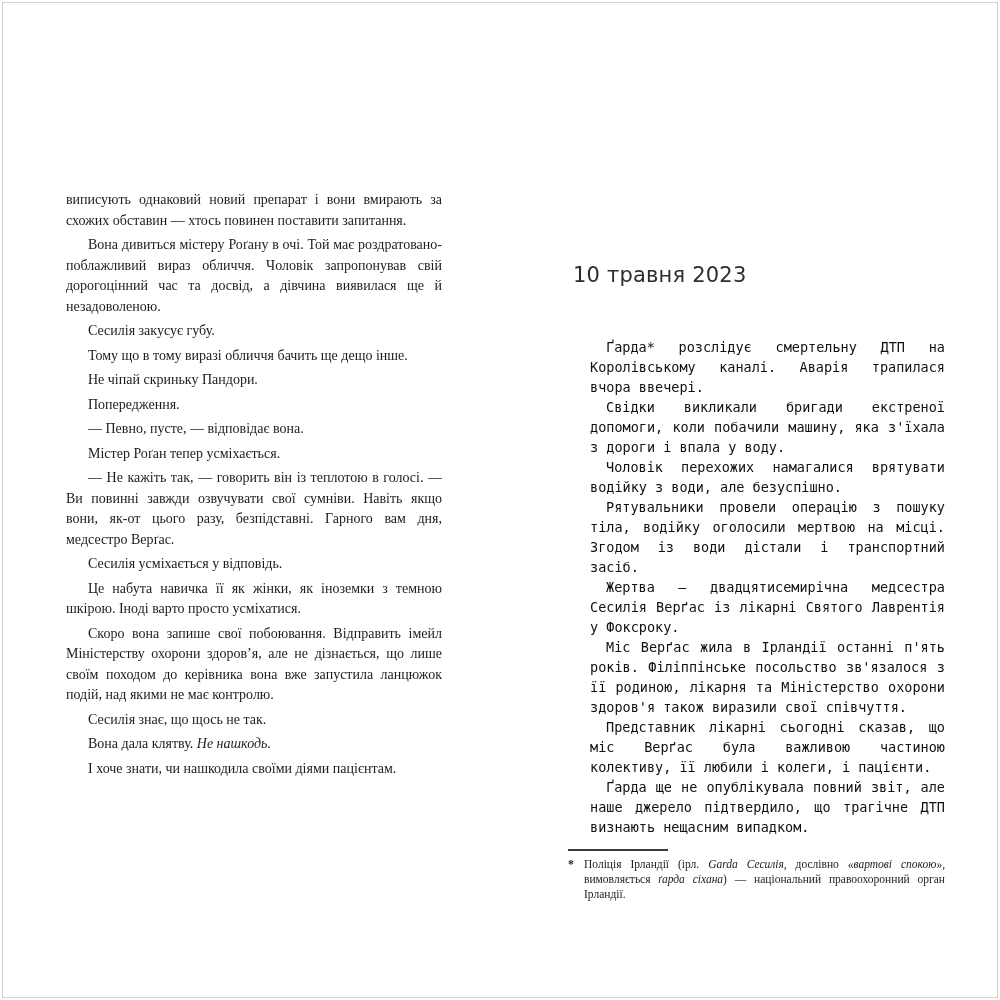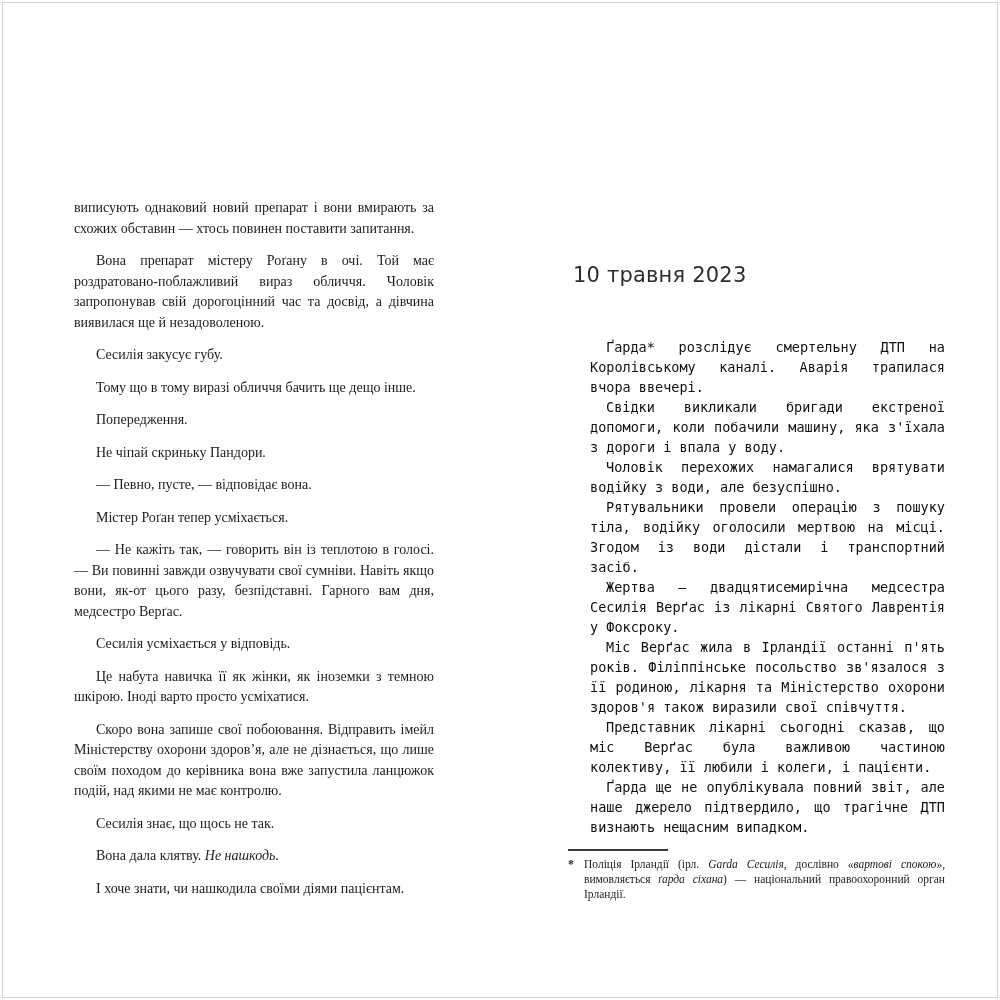--- a/index.html
+++ b/index.html
@@ -22,21 +22,21 @@
     position: absolute;
     left: 62px;
     top: 186px;
     width: 384px;
     font-family: "Liberation Serif", serif;
     font-size: 14px;
     line-height: 20.5px;
     color: #1c1c1c;
     text-align: justify;
   }
-  .left-text p { margin: 12px; }
+  .left-text p { margin: 4px; }
   .left-text p.ind { text-indent: 22px; }
   .left-text em { }
   
   .right-page {
     position: absolute;
     left: 568px;
     top: 240px;
     width: 377px;
   }
   .np-title, .np-date {
@@ -83,25 +83,25 @@
   }
   .fn-text em { font-style: italic; }
 </style>
 </head>
 <body>
 
 <div class="page-frame"></div>
 
 <div class="left-text">
     <p class=""><span>виписують однаковий новий препарат і вони вмирають за схожих обставин — хтось повинен поставити запитання.</span></p>
-    <p class="ind"><span>Вона препарат містеру Роґану в очі. Той має роздратовано-поблажливий вираз обличчя. Чоловік запропонував свій дорогоцінний час та досвід, а дівчина виявилася ще й незадоволеною.</span></p>
+    <p class="ind"><span>Вона дивиться містеру Роґану в очі. Той має роздратовано-поблажливий вираз обличчя. Чоловік запропонував свій дорогоцінний час та досвід, а дівчина виявилася ще й незадоволеною.</span></p>
     <p class="ind"><span>Сесилія закусує губу.</span></p>
     <p class="ind"><span>Тому що в тому виразі обличчя бачить ще дещо інше.</span></p>
+    <p class="ind"><span>Не чіпай скриньку Пандори.</span></p>
     <p class="ind"><span>Попередження.</span></p>
-    <p class="ind"><span>Не чіпай скриньку Пандори.</span></p>
     <p class="ind"><span>— Певно, пусте, — відповідає вона.</span></p>
     <p class="ind"><span>Містер Роґан тепер усміхається.</span></p>
     <p class="ind"><span>— Не кажіть так, — говорить він із теплотою в голосі. — Ви повинні завжди озвучувати свої сумніви. Навіть якщо вони, як-от цього разу, безпідставні. Гарного вам дня, медсестро Верґас.</span></p>
     <p class="ind"><span>Сесилія усміхається у відповідь.</span></p>
     <p class="ind"><span>Це набута навичка її як жінки, як іноземки з темною шкірою. Іноді варто просто усміхатися.</span></p>
     <p class="ind"><span>Скоро вона запише свої побоювання. Відправить імейл Міністерству охорони здоров’я, але не дізнається, що лише своїм походом до керівника вона вже запустила ланцюжок подій, над якими не має контролю.</span></p>
     <p class="ind"><span>Сесилія знає, що щось не так.</span></p>
     <p class="ind"><span>Вона дала клятву. </span><em>Не нашкодь.</em></p>
     <p class="ind"><span>І хоче знати, чи нашкодила своїми діями пацієнтам.</span></p>
   </div>

